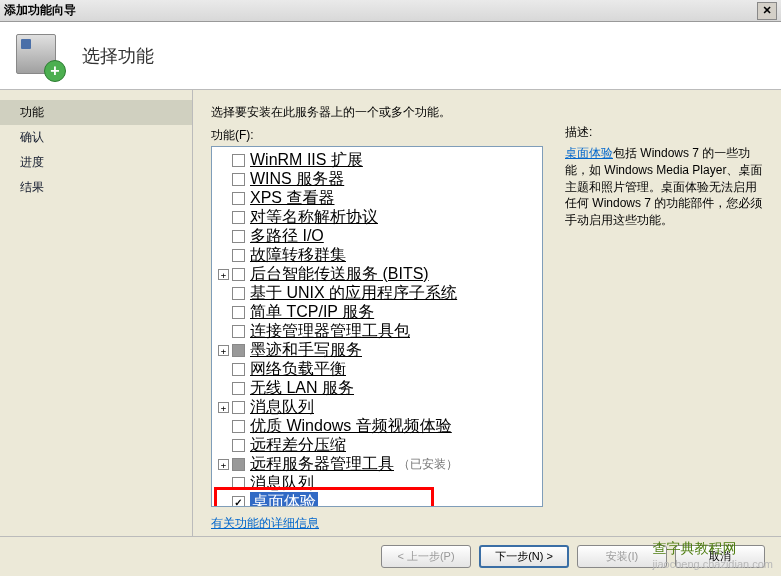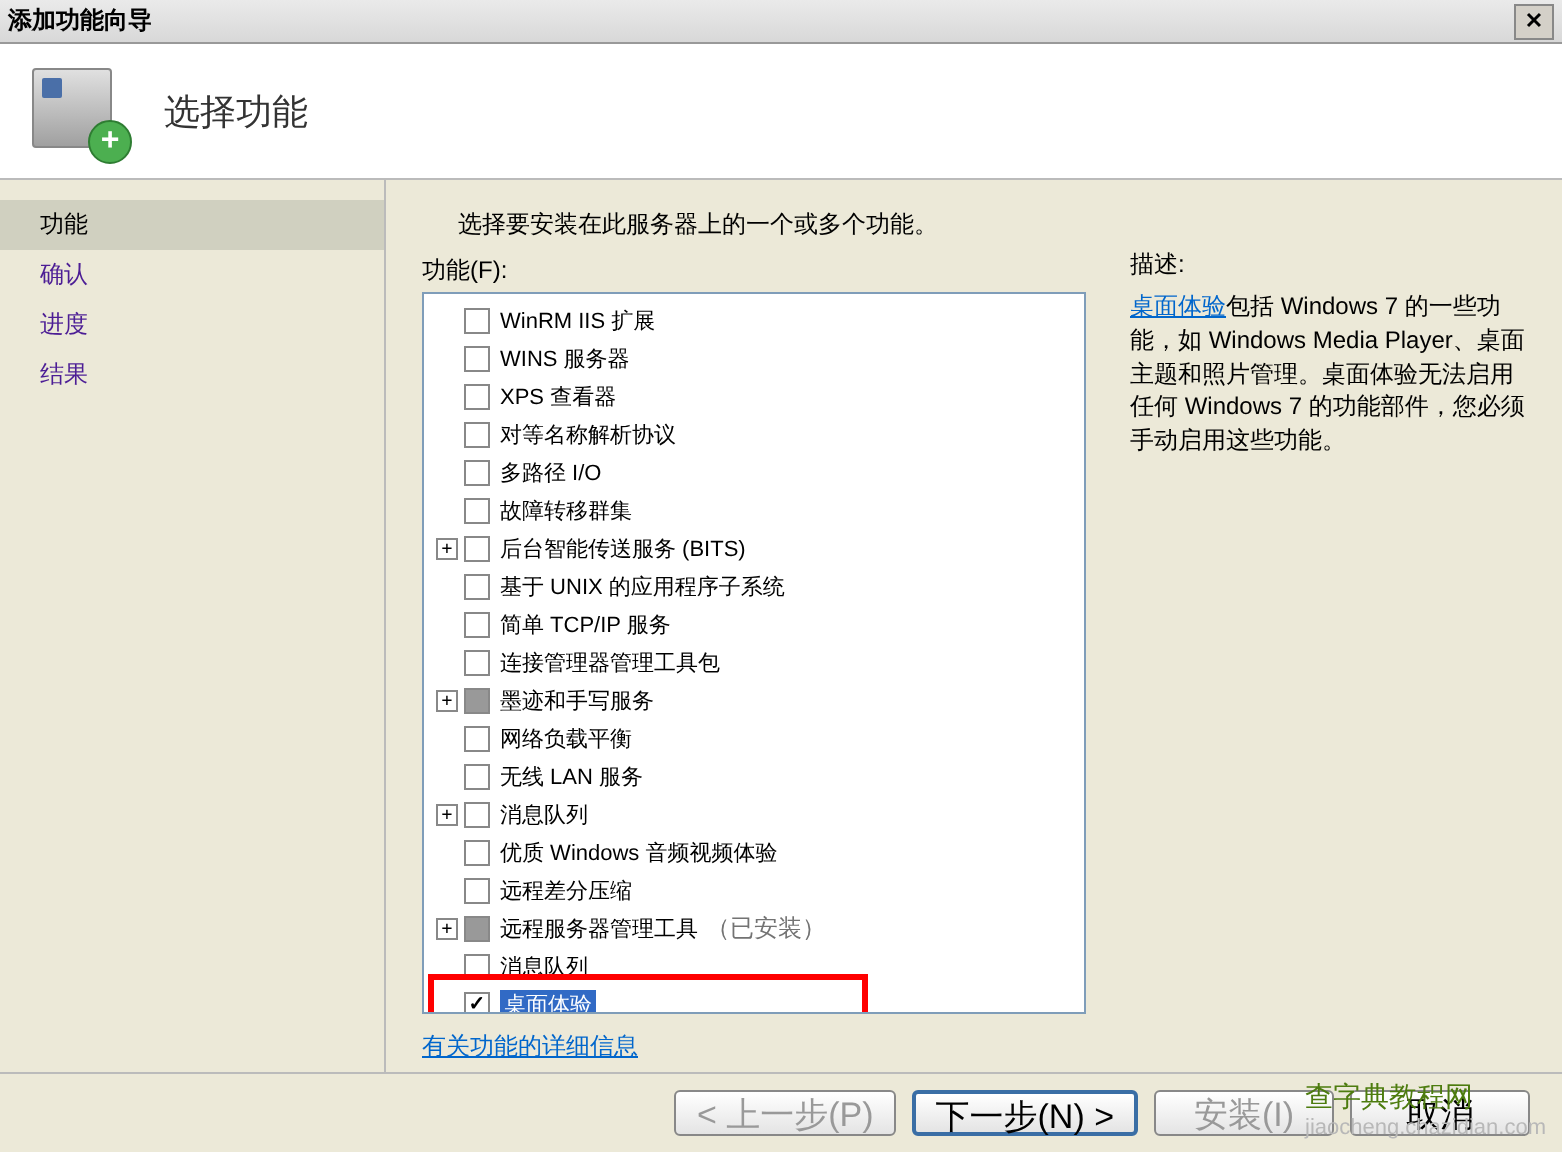--- a/index.html
+++ b/index.html
@@ -67,38 +67,38 @@
       display: flex;
       height: 446px;
     }
     .nav-panel {
       width: 192px;
       background: #ece9d8;
       padding-top: 10px;
     }
     .nav-item {
       padding: 4px 20px;
-      color: #4c1d95;
+      color: #0f172a;
       cursor: pointer;
     }
     .nav-item.active {
       background: #d0d0c0;
       color: #000;
     }
     .content-panel {
       flex: 1;
       background: #ece9d8;
       border-left: 1px solid #bbb;
       padding: 14px 18px 4px 18px;
       display: flex;
       flex-direction: column;
     }
     .content-top { display:flex; gap: 22px; flex:1; min-height:0;}
     .feature-col { flex: 1; display:flex; flex-direction:column; min-height:0;}
-    .instr { margin-bottom: 6px; margin-left: 18px; }
+    .instr { margin-bottom: 6px; }
     .feat-label { margin-bottom: 2px; }
     .feature-list {
       flex:1;
       border: 1px solid #7f9db9;
       background: #fff;
       overflow-y: auto;
       padding: 4px 2px;
       position: relative;
     }
     .li-row {
@@ -121,21 +121,21 @@
       width: 13px; height: 13px;
       border: 1px solid #888;
       background: #fff;
       margin-right: 5px;
       display:inline-flex; align-items:center; justify-content:center;
       font-size:10px;
       cursor:pointer;
     }
     .chk.checked::after { content:"✓"; color:#000; font-weight:bold; line-height:1;}
     .chk.filled { background:#999; }
-    .li-label { font-size: 11px; }
+    .li-label { font-size: 16px; text-decoration: underline; }
     .li-label.selected { background:#316ac5; color:#fff; padding:0 2px;}
     .installed-suffix { color:#737373; margin-left:4px;}
     .highlight-box {
       position:absolute;
       border: 3px solid red;
       pointer-events:none;
     }
     .desc-col { width: 198px; margin-top: 20px; }
     .desc-head { margin-bottom: 4px; }
     .desc-body { line-height: 1.4; }
@@ -149,21 +149,21 @@
       justify-content: flex-end;
       padding: 0 16px;
       gap: 8px;
       background:#ece9d8;
     }
     .btn {
       min-width: 90px; height: 23px;
       background: linear-gradient(#fff, #e4e4e4);
       border: 1px solid #888;
       border-radius: 3px;
-      font-size: 17px;
+      font-size: 11px;
       cursor: pointer;
       padding: 0 10px;
     }
     .btn:disabled { color:#999; cursor:default; }
     .btn.default { border: 2px solid #3a6ea5; }
     .watermark {
       position:absolute; right:8px; bottom:6px;
       font-size:11px; color:#b8b8b8; font-family:Arial;
       pointer-events:none;
     }

